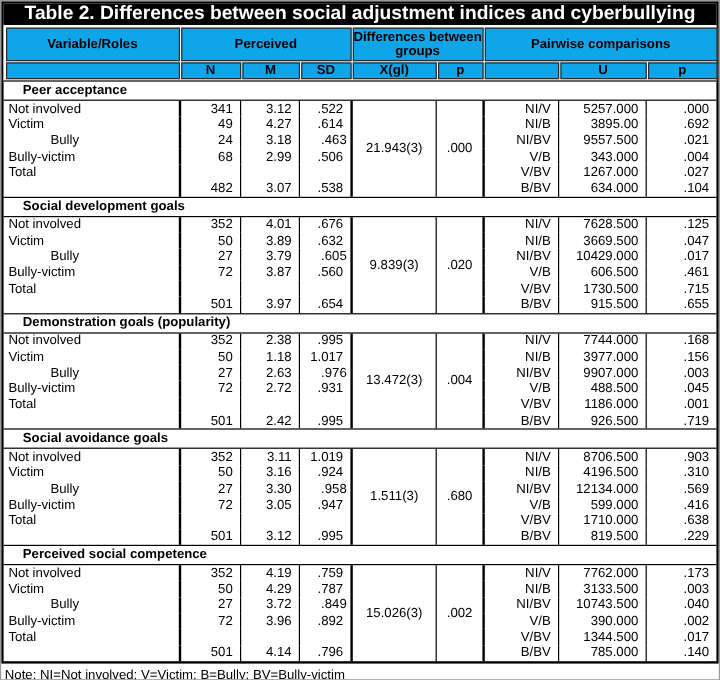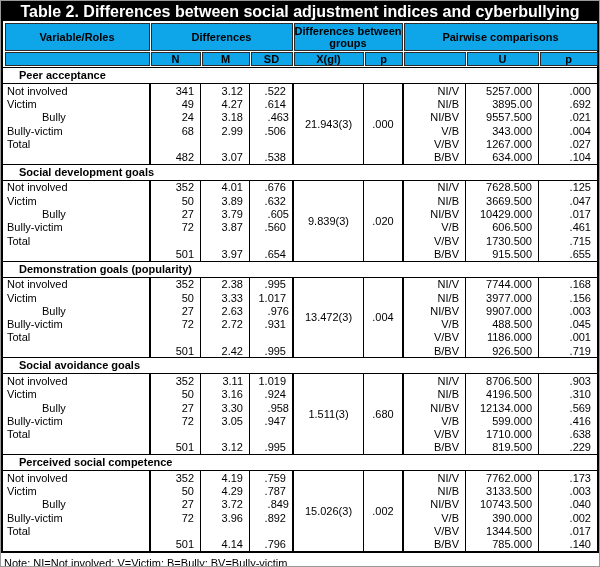--- a/index.html
+++ b/index.html
@@ -57,21 +57,21 @@
 </style>
 </head>
 <body>
 
 <div class="frame">
   <div class="title-bar">Table 2. Differences between social adjustment indices and cyberbullying roles</div>
 
   <div class="ghead">
     <div class="cols row-a">
       <div class="hcell">Variable/Roles</div>
-      <div class="hcell span3">Differences</div>
+      <div class="hcell span3">Perceived</div>
       <div class="hcell span2">Differences between groups</div>
       <div class="hcell span3">Pairwise comparisons</div>
     </div>
     <div class="cols row-b">
       <div class="hcell"></div>
       <div class="hcell">N</div>
       <div class="hcell">M</div>
       <div class="hcell">SD</div>
       <div class="hcell">X(gl)</div>
       <div class="hcell">p</div>
@@ -177,21 +177,21 @@
         <div class="num bl1 c9 r6">.655</div>
       </div>
       <div class="section-title">Demonstration goals (popularity)</div>
       <div class="cols block">
         <div class="lab c1 r1">Not involved</div>
         <div class="num bl2 c2 r1">352</div>
         <div class="num bl1 c3 r1">2.38</div>
         <div class="num bl1 c4 r1">.995</div>
         <div class="lab c1 r2">Victim</div>
         <div class="num bl2 c2 r2">50</div>
-        <div class="num bl1 c3 r2">3.33</div>
+        <div class="num bl1 c3 r2">1.18</div>
         <div class="num bl1 c4 r2">1.017</div>
         <div class="lab c1 r3">Bully</div>
         <div class="num bl2 c2 r3">27</div>
         <div class="num bl1 c3 r3">2.63</div>
         <div class="num bl1 c4 r3">.976</div>
         <div class="lab c1 r4">Bully-victim</div>
         <div class="num bl2 c2 r4">72</div>
         <div class="num bl1 c3 r4">2.72</div>
         <div class="num bl1 c4 r4">.931</div>
         <div class="lab c1 r5">Total</div>

